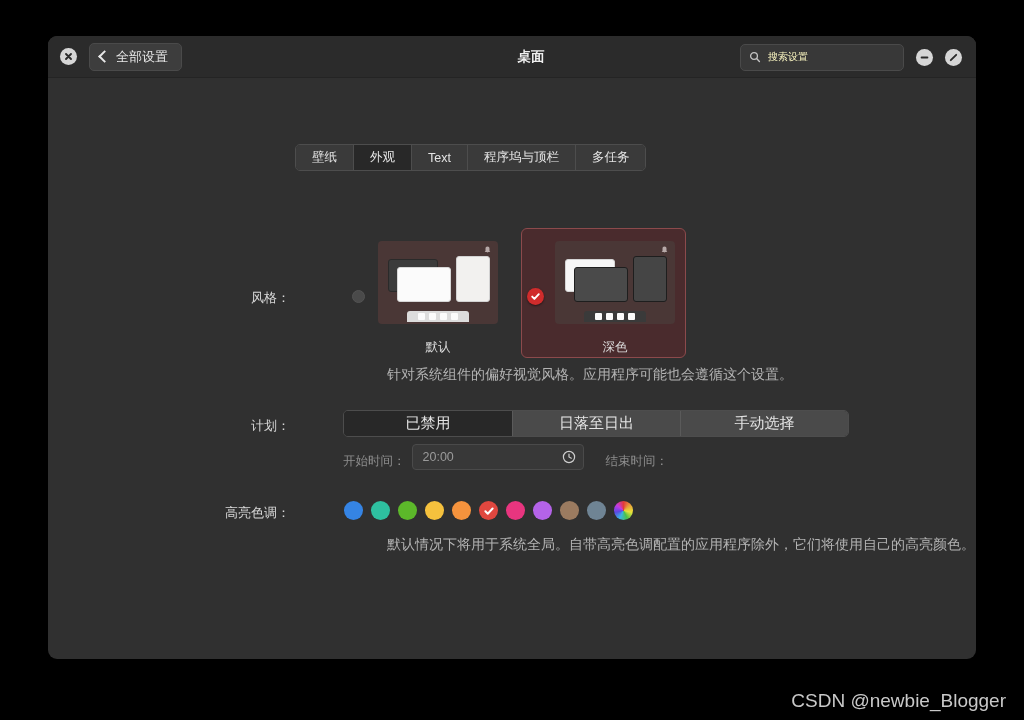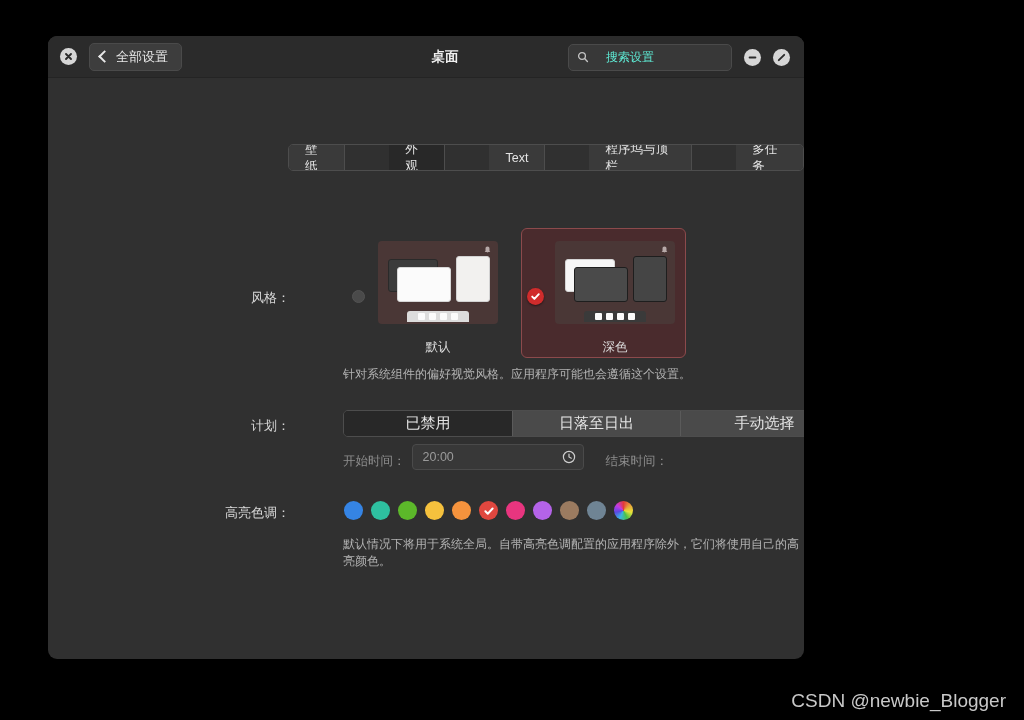--- a/index.html
+++ b/index.html
@@ -7,21 +7,21 @@
     width: 1024px; height: 720px;
     background: #000000;
     font-family: "Liberation Sans", "DejaVu Sans", sans-serif;
     overflow: hidden;
   }
 
   
   #window {
     position: absolute;
     left: 48px; top: 36px;
-    width: 756px; height: 623px;
+    width: 928px; height: 623px;
     background: #303030;
     border-radius: 9px;
     overflow: hidden;
     box-shadow: 0 2px 14px rgba(0,0,0,.65);
   }
 
   
   #headerbar {
     position: relative;
     height: 42px;
@@ -72,35 +72,34 @@
 
   #search {
     width: 164px; height: 27px;
     background: #383838;
     border: 1px solid #4a4a4a;
     border-radius: 5px;
     display: flex; align-items: center;
     padding: 0 8px;
     gap: 7px;
   }
-  #search .ph { color: #5eead4; font-size: 12px; margin-left: 10px; }
+  #search .ph { color: #fef9c3; font-size: 10px; }
   .mag { width: 12px; height: 12px; flex: none; }
 
   
   #body { position: relative; height: 580px; }
 
   
   #tabbar {
-    position: absolute; left: 240px; top: 66px;
+    position: absolute; left: 247px; top: 66px;
     height: 27px;
     display: flex;
     border: 1px solid #4d4d4d;
     border-radius: 5px;
     overflow: hidden;
-    gap: 44px;
   }
   .tab {
     display: flex; align-items: center; justify-content: center;
     padding: 0 16px;
     font-size: 12.5px;
     color: #e4e4e4;
     background: #3a3a3a;
     border-right: 1px solid #4d4d4d;
     height: 100%;
   }
@@ -187,21 +186,22 @@
     font-size: 12.5px;
     color: #dcdcdc;
     width: 120px;
   }
   #cap-default { left: 330px; top: 261px; }
   #cap-dark    { left: 507px; top: 261px; }
 
   .helper {
     position: absolute;
     color: #b3b3b3;
-    font-size: 12px;
+    font-size: 14px;
+    margin-left: 44px;
   }
   #style-help { left: 295px; top: 288px; }
 
   
   #sched-label { left: 176px; top: 339px; width: 66px; }
   #sched-seg {
     position: absolute; left: 295px; top: 332px;
     height: 27px;
     display: flex;
     border: 1px solid #4d4d4d;

